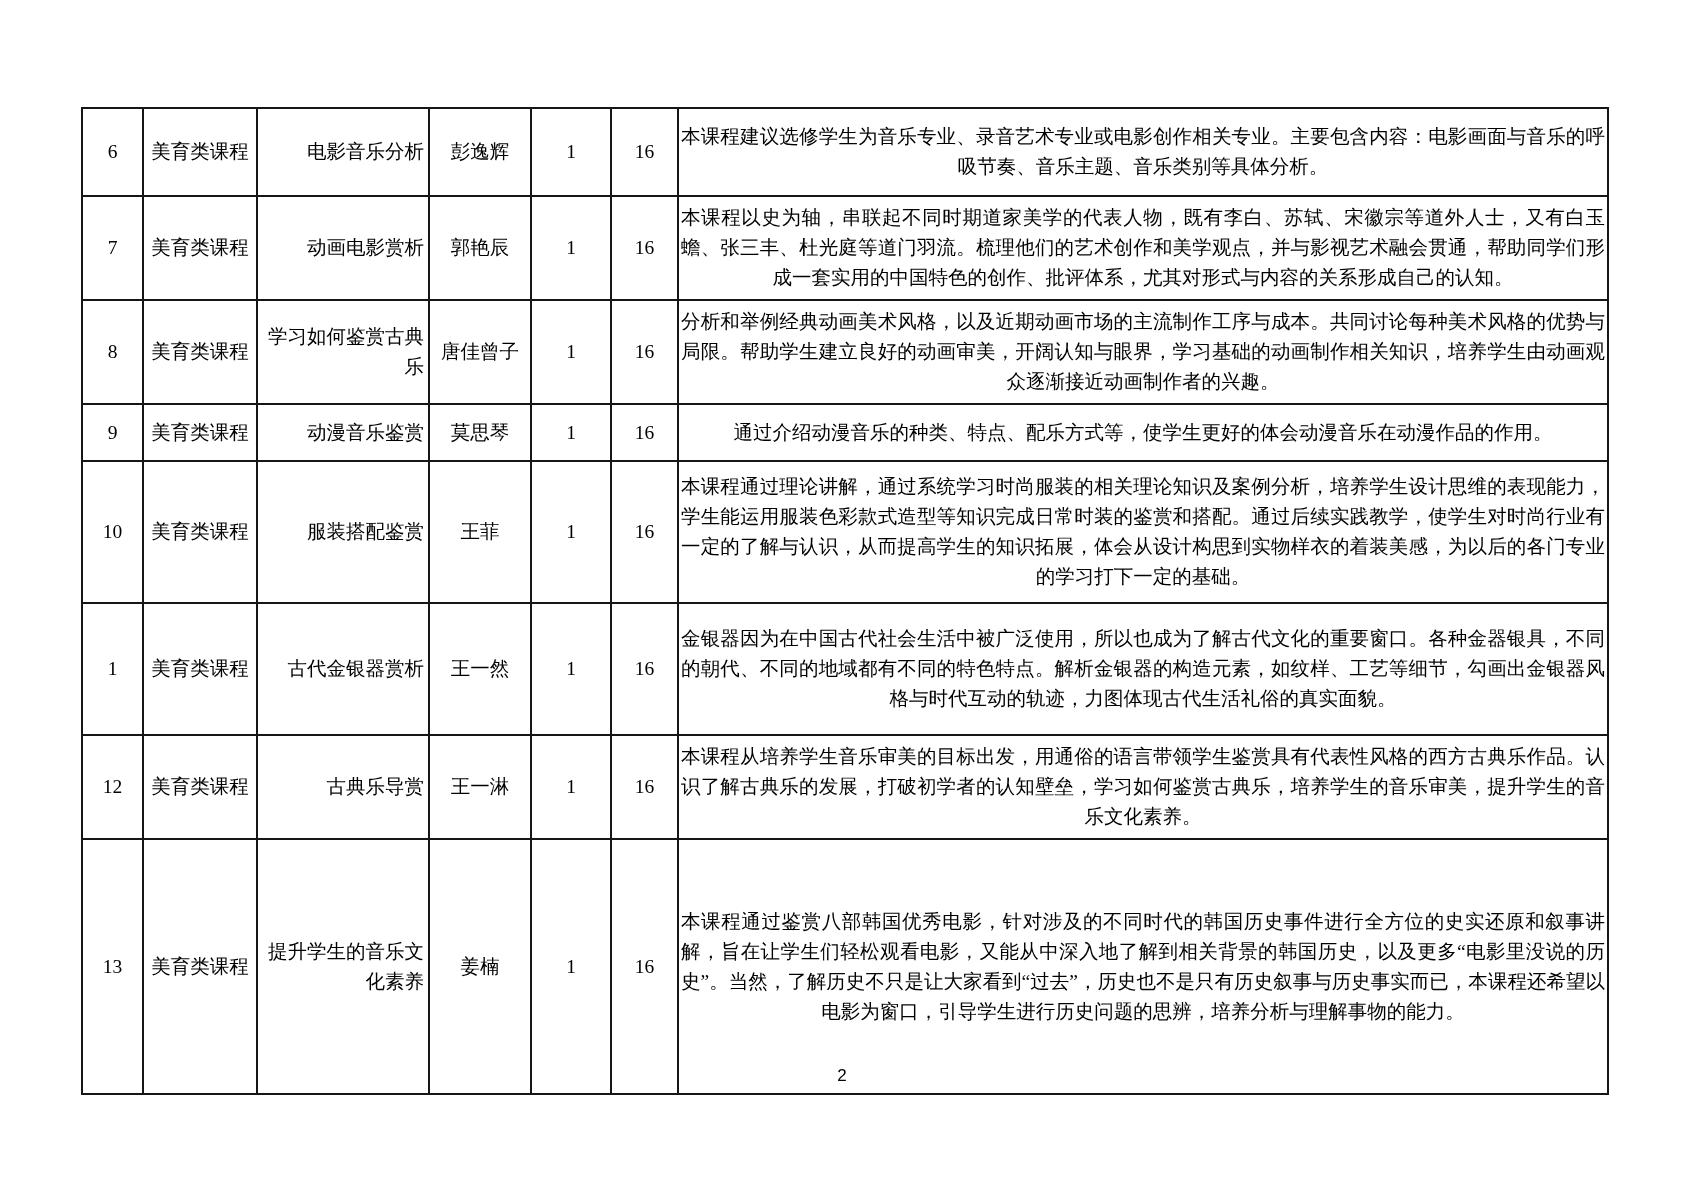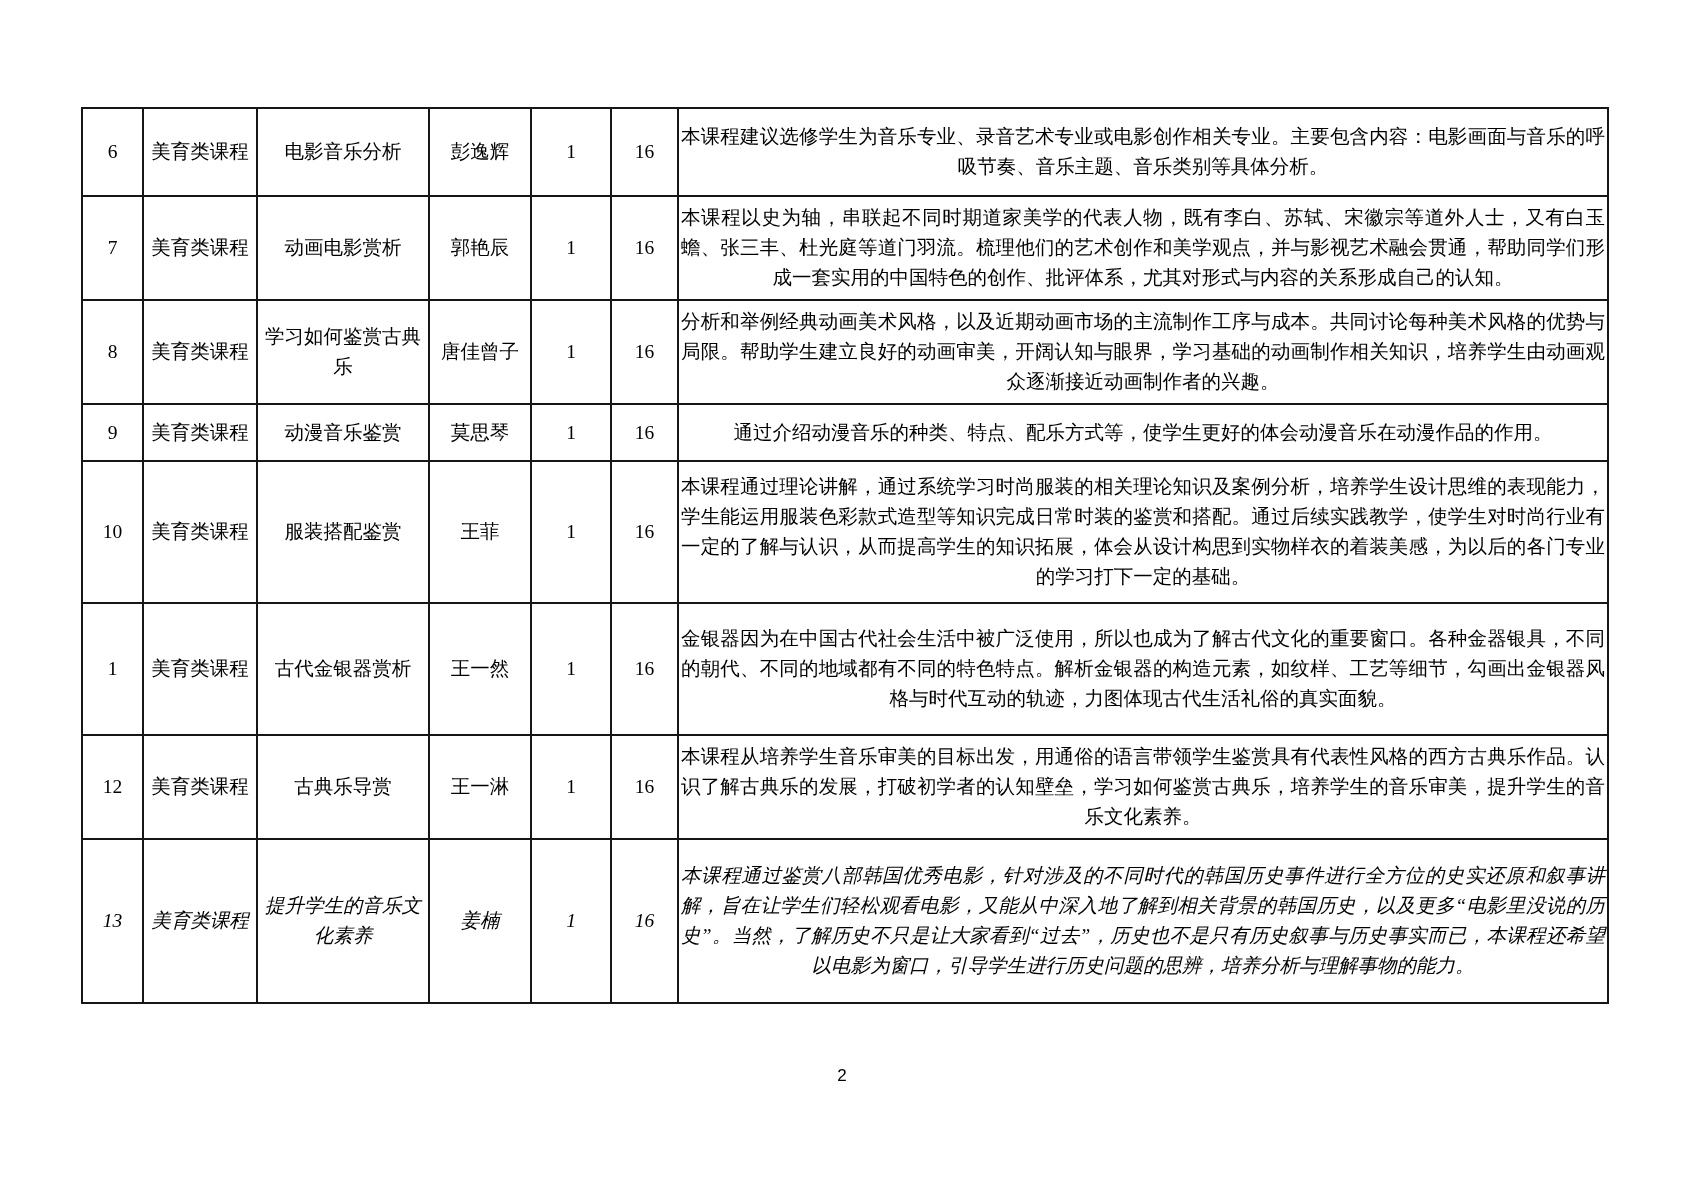--- a/index.html
+++ b/index.html
@@ -40,38 +40,38 @@
     vertical-align: middle;
     font-size: 19.5px;
     line-height: 30px;
     overflow: hidden;
   }
   td.c-num, td.c-cat, td.c-teacher, td.c-credit, td.c-hours {
     text-align: center;
     padding: 4px 5px;
   }
   td.c-name {
-    text-align: center;
+    text-align: right;
     padding: 4px 4px;
   }
   td.c-desc {
     text-align: justify;
     text-justify: inter-character;
     text-align-last: center;
     padding: 6px 2px;
   }
   
   tbody tr:nth-child(1) td { height: 88px;  }
   tbody tr:nth-child(2) td { height: 90px; }
   tbody tr:nth-child(3) td { height: 100px; border-radius: 20px; }
   tbody tr:nth-child(4) td { height: 57px;  }
   tbody tr:nth-child(5) td { height: 142px; border-radius: 20px; }
   tbody tr:nth-child(6) td { height: 132px; }
   tbody tr:nth-child(7) td { height: 102px; margin-left: 43px; }
-  tbody tr:nth-child(8) td { height: 164px; font-style: italic; }
+  tbody tr:nth-child(8) td { height: 255px; }
 
   .page-footer {
     position: absolute;
     left: 0;
     top: 1066px;
     width: 1684px;
     text-align: center;
     font-family: "Liberation Sans", "DejaVu Sans", sans-serif;
     font-size: 17px;
     color: #000000;

